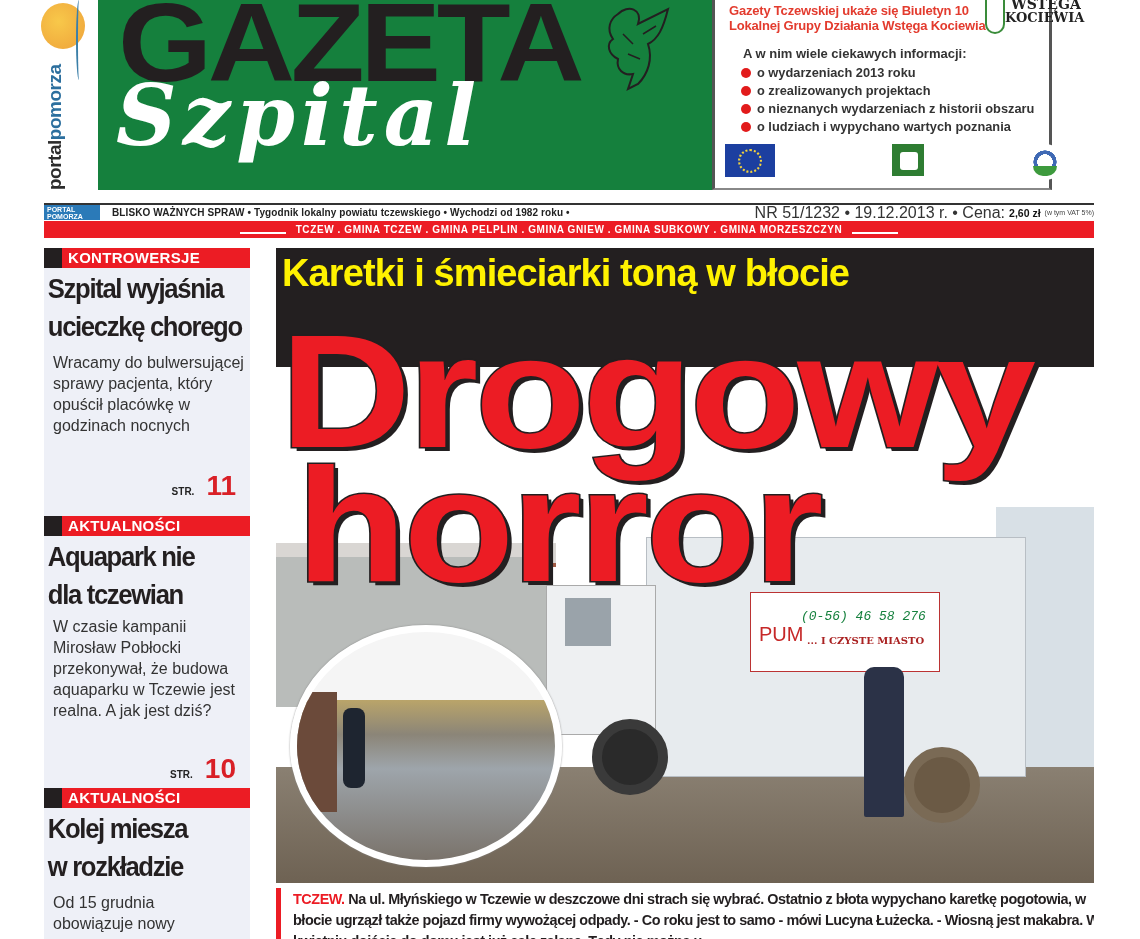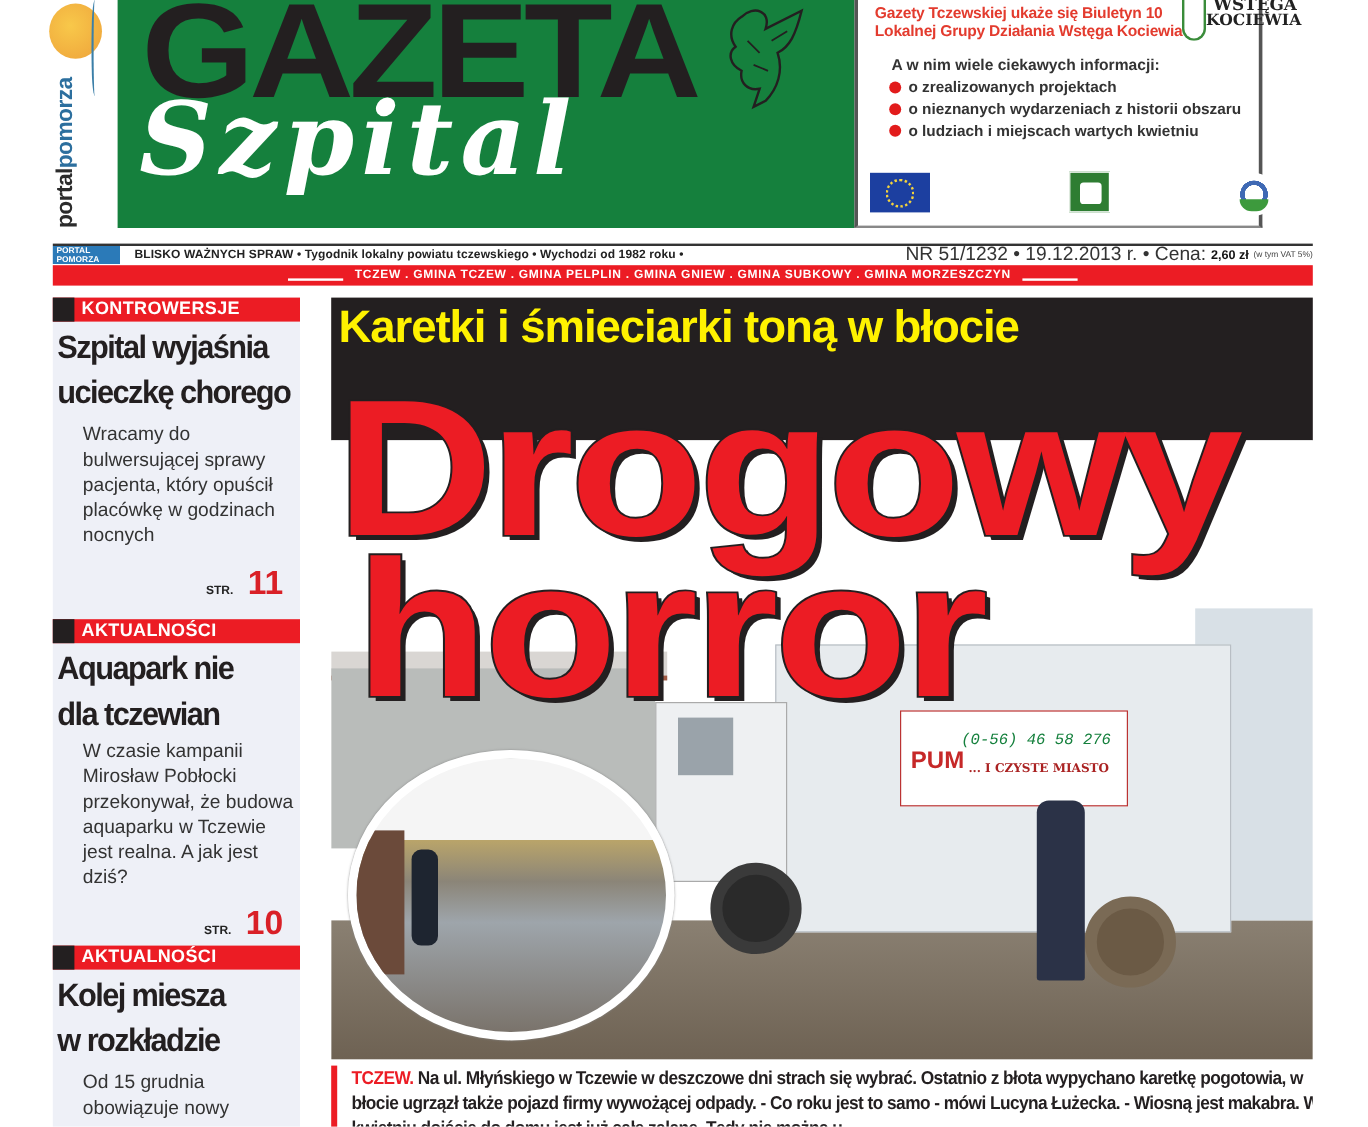--- a/index.html
+++ b/index.html
@@ -48,21 +48,21 @@
 
 
 #regions{left:44px;top:221px;width:1050px;height:17px;background:#ec1c24;display:flex;align-items:center;justify-content:center;color:#fff;font-size:10px;font-weight:bold;letter-spacing:0.6px}
 #regions .rule{display:inline-block;width:46px;height:2px;background:#fff;margin:6px 10px 0 10px}
 
 
 #sidebar{left:44px;top:248px;width:206px;height:691px;background:#eef0f7}
 .sec{position:absolute;left:0;width:206px}
 .sec .label{height:20px;background:#ec1c24;border-left:18px solid #231f20;color:#fff;font-weight:bold;font-size:15px;line-height:20px;padding-left:6px;letter-spacing:0.3px}
 .sec .head{font-family:"Liberation Sans",sans-serif;font-weight:bold;font-size:27px;line-height:38px;color:#231f20;padding-left:4px;letter-spacing:-1.4px;transform:scaleX(0.95);transform-origin:0 0;white-space:nowrap}
-.sec .body{font-size:16px;line-height:21px;color:#333;padding-left:25px;margin-top:6px}
+.sec .body{font-size:16px;line-height:21px;color:#333;padding-left:9px;margin-top:6px}
 .sec .pg{position:absolute;right:14px;display:flex;align-items:baseline}
 .sec .pg .s{font-size:10px;font-weight:bold;color:#222;margin-right:12px}
 .sec .pg .n{font-size:28px;font-weight:bold;color:#d92027}
 
 
 #black{left:276px;top:248px;width:818px;height:119px;background:#231f20}
 #kicker{left:282px;top:252px;font-size:38px;font-weight:bold;color:#fff200;letter-spacing:-0.9px;white-space:nowrap}
 #photo{left:276px;top:367px;width:818px;height:516px;overflow:hidden;background:#fff}
 .drog{position:absolute;font-family:"Liberation Sans",sans-serif;font-weight:900;color:#ec1c24;-webkit-text-stroke:3px #231f20;paint-order:stroke fill;text-shadow:4px 4px 0 #231f20;letter-spacing:-3px;white-space:nowrap}
 #d1{left:280px;top:298px;font-size:162px;transform:scaleX(1.12);transform-origin:0 0;z-index:5}
@@ -74,21 +74,21 @@
 .roof{position:absolute;left:0;top:176px;width:280px;height:24px;background:#d9d6d3;border-bottom:4px solid #a05a44}
 .mud{position:absolute;left:0;top:400px;width:818px;height:116px;background:linear-gradient(#8a8072,#6e6253)}
 .truck-body{position:absolute;left:370px;top:170px;width:380px;height:240px;background:#e7ebee;border:1px solid #b8bec4}
 .truck-back{position:absolute;left:720px;top:140px;width:98px;height:260px;background:#d8e0e6;transform:skewX(-10px)}
 .cab{position:absolute;left:270px;top:218px;width:110px;height:150px;background:#eef0f2;border:1px solid #aaa}
 .cab .win{position:absolute;left:18px;top:12px;width:46px;height:48px;background:#9aa3aa}
 .wheel{position:absolute;width:76px;height:76px;border-radius:50%;background:#2a2a2a;border:10px solid #3a3a3a}
 .sign{position:absolute;left:474px;top:225px;width:190px;height:80px;background:#fff;border:1px solid #b33}
 .sign .tel{position:absolute;left:50px;top:16px;font-family:Liberation Mono, monospace;font-style:italic;font-size:13px;color:#15803d}
 .sign .mot{position:absolute;left:56px;top:42px;font-family:"DejaVu Serif",serif;font-size:10px;color:#a22;font-weight:bold}
-.sign .pm{position:absolute;left:8px;top:30px;font-size:20px;font-weight:bold;color:#c62828}
+.sign .pm{position:absolute;left:8px;top:30px;font-size:20px;font-weight:normal;color:#c62828}
 .worker{position:absolute;left:588px;top:300px;width:40px;height:150px;background:#2b3247;border-radius:10px 10px 2px 2px}
 .circle{position:absolute;left:14px;top:258px;width:272px;height:242px;border-radius:50%;background:linear-gradient(#f5f5f5 0,#f5f5f5 30%,#b9a46a 30%,#8b8578 45%,#9ea5ab 60%,#7a736b 100%);border:7px solid #fff;box-shadow:0 0 2px #888;overflow:hidden}
 .circle .walker{position:absolute;left:46px;top:76px;width:22px;height:80px;background:#1e2530;border-radius:8px}
 .circle .fence{position:absolute;left:0;top:60px;width:40px;height:120px;background:#6b4a3a}
 
 
 #caption{left:276px;top:888px;width:818px;height:51px;border-left:5px solid #ec1c24;padding-left:12px;overflow:hidden}
 #caption p{font-size:15.5px;line-height:21px;color:#231f20;font-weight:bold;letter-spacing:-0.5px;transform:scaleX(0.93);transform-origin:0 0;width:880px}
 #caption .lead{color:#ec1c24}
 </style>
@@ -119,29 +119,33 @@
   </div>
   <div class="logo-wk">
     <div class="river"></div>
     <div class="t1">WSTĘGA</div>
     <div class="t2">KOCIEWIA</div>
   </div>
   <div class="intro">A w nim wiele ciekawych informacji:</div>
   <ul>
     <li>
         <span class="dot"></span>
+        <span>o wydarzeniach 2013 roku</span>
+      </li>
+    <li>
+        <span class="dot"></span>
         <span>o zrealizowanych projektach</span>
       </li>
     <li>
         <span class="dot"></span>
         <span>o nieznanych wydarzeniach z historii obszaru</span>
       </li>
     <li>
         <span class="dot"></span>
-        <span>o ludziach i miejscach wartych  kwietniu</span>
+        <span>o ludziach i wypychano wartych  poznania</span>
       </li>
   </ul>
   <div class="eu">
       <div class="stars"></div>
     </div>
   <div class="leader">
       <div class="in"></div>
     </div>
   <div class="prow">
       <div class="field"></div>

